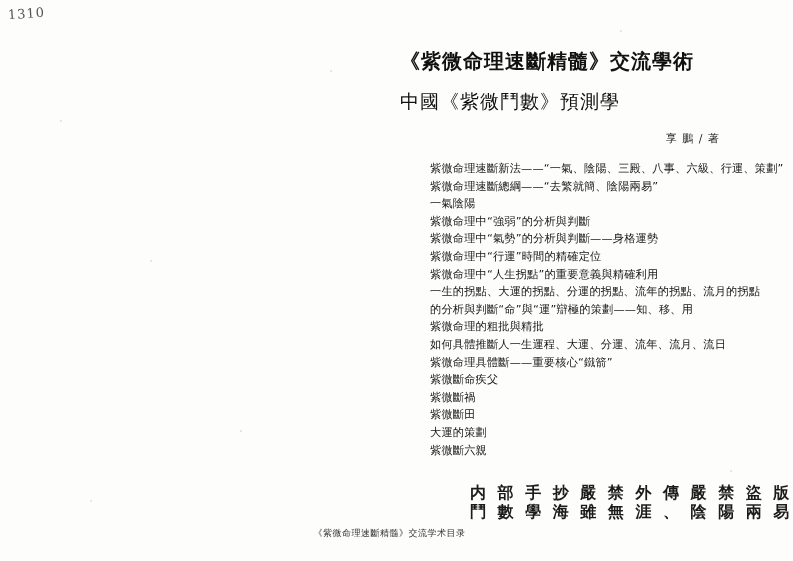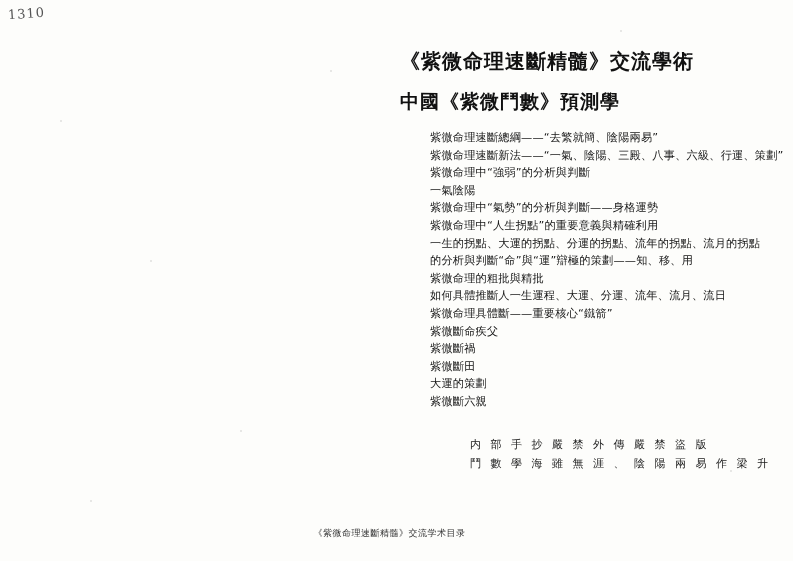--- a/index.html
+++ b/index.html
@@ -46,21 +46,21 @@
     font-family: "DejaVu Serif", serif;
     font-size: 20px;
     font-weight: bold;
     color: #111;
     letter-spacing: 1px;
     white-space: nowrap;
   }
   .title-2 {
     font-family: "DejaVu Serif", serif;
     font-size: 19px;
-    font-weight: bold;
+    font-weight: normal;
     color: #111;
     letter-spacing: 1px;
     margin-top: 14px;
     white-space: nowrap;
   }
   .byline {
     font-family: "DejaVu Serif", serif;
     font-size: 11px;
     color: #222;
     text-align: right;
@@ -82,25 +82,26 @@
   }
   .toc-item.indent {
     padding-left: 0px;
   }
   .footer-note {
     margin-top: 24px;
     padding-left: 70px;
   }
   .footer-line {
     font-family: "DejaVu Serif", serif;
-    font-size: 11px;
+    font-size: 16px;
     line-height: 19px;
     color: #1b1b1b;
     letter-spacing: 3px;
     white-space: nowrap;
+    font-weight: bold;
   }
   .page-footer {
     position: absolute;
     left: 0;
     right: 14px;
     top: 527px;
     text-align: center;
     font-family: "DejaVu Sans", sans-serif;
     font-size: 9px;
     color: #333;
@@ -122,27 +123,29 @@
   <div class="speckle" style="left:90px;top:500px;width:2px;height:2px;"></div>
   <div class="speckle" style="left:330px;top:70px;width:2px;height:2px;"></div>
 
   <div class="content">
 
     <div class="title-block">
       <div class="title-1">《紫微命理速斷精髓》交流學術</div>
       <div class="title-2">中國《紫微鬥數》預測學</div>
     </div>
 
+    <div class="byline">享 鵬 / 著</div>
 
     <div class="toc">
+      <div class="toc-item">紫微命理速斷新法——“一氣、陰陽、三殿、八事、六級、行運、策劃”</div>
       <div class="toc-item">紫微命理速斷總綱——“去繁就簡、陰陽兩易”</div>
-      <div class="toc-item">紫微命理速斷新法——“一氣、陰陽、三殿、八事、六級、行運、策劃”</div>
+      <div class="toc-item indent">一氣陰陽</div>
       <div class="toc-item">紫微命理中“強弱”的分析與判斷</div>
-      <div class="toc-item indent">一氣陰陽</div>
       <div class="toc-item">紫微命理中“氣勢”的分析與判斷——身格運勢</div>
+      <div class="toc-item">紫微命理中“行運”時間的精確定位</div>
       <div class="toc-item">紫微命理中“人生拐點”的重要意義與精確利用</div>
       <div class="toc-item">一生的拐點、大運的拐點、分運的拐點、流年的拐點、流月的拐點</div>
       <div class="toc-item">的分析與判斷“命”與“運”辯極的策劃——知、移、用</div>
       <div class="toc-item">紫微命理的粗批與精批</div>
       <div class="toc-item">如何具體推斷人一生運程、大運、分運、流年、流月、流日</div>
       <div class="toc-item">紫微命理具體斷——重要核心“鐵箭”</div>
       <div class="toc-item">紫微斷命疾父</div>
       <div class="toc-item">紫微斷禍</div>
       <div class="toc-item">紫微斷田</div>
       <div class="toc-item">大運的策劃</div>

